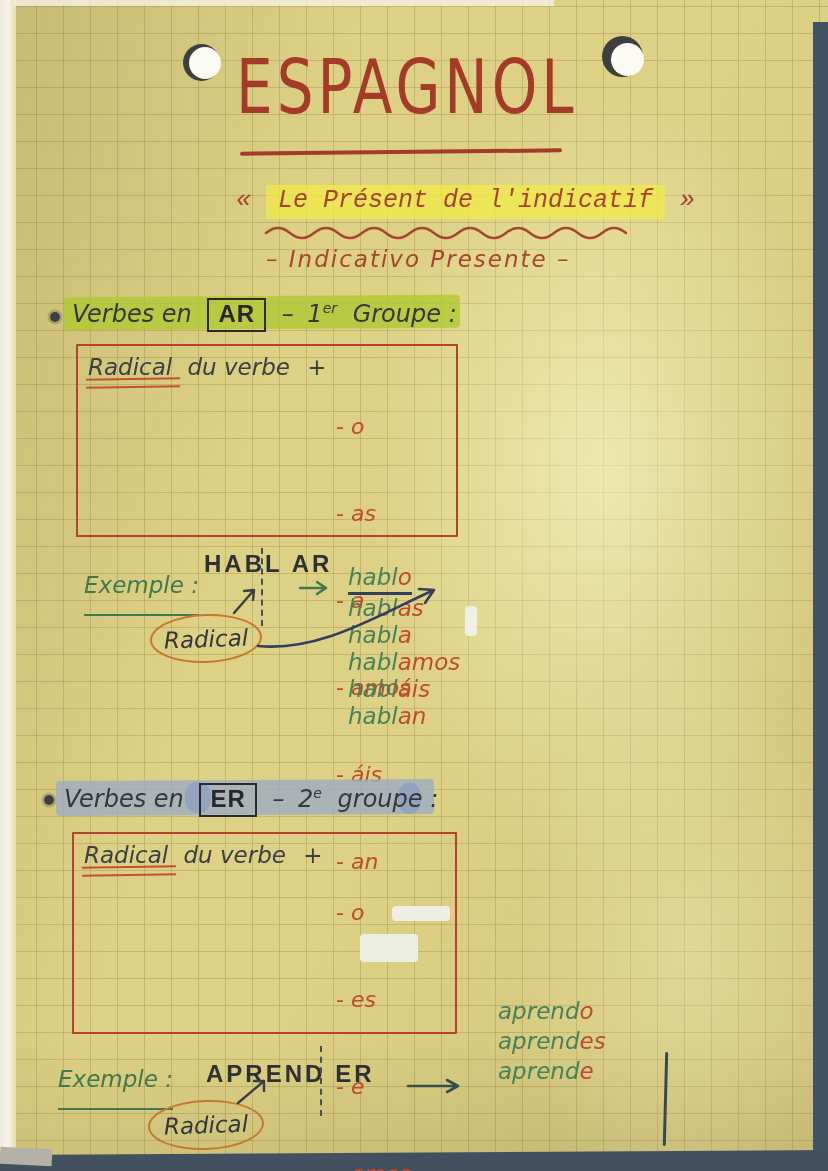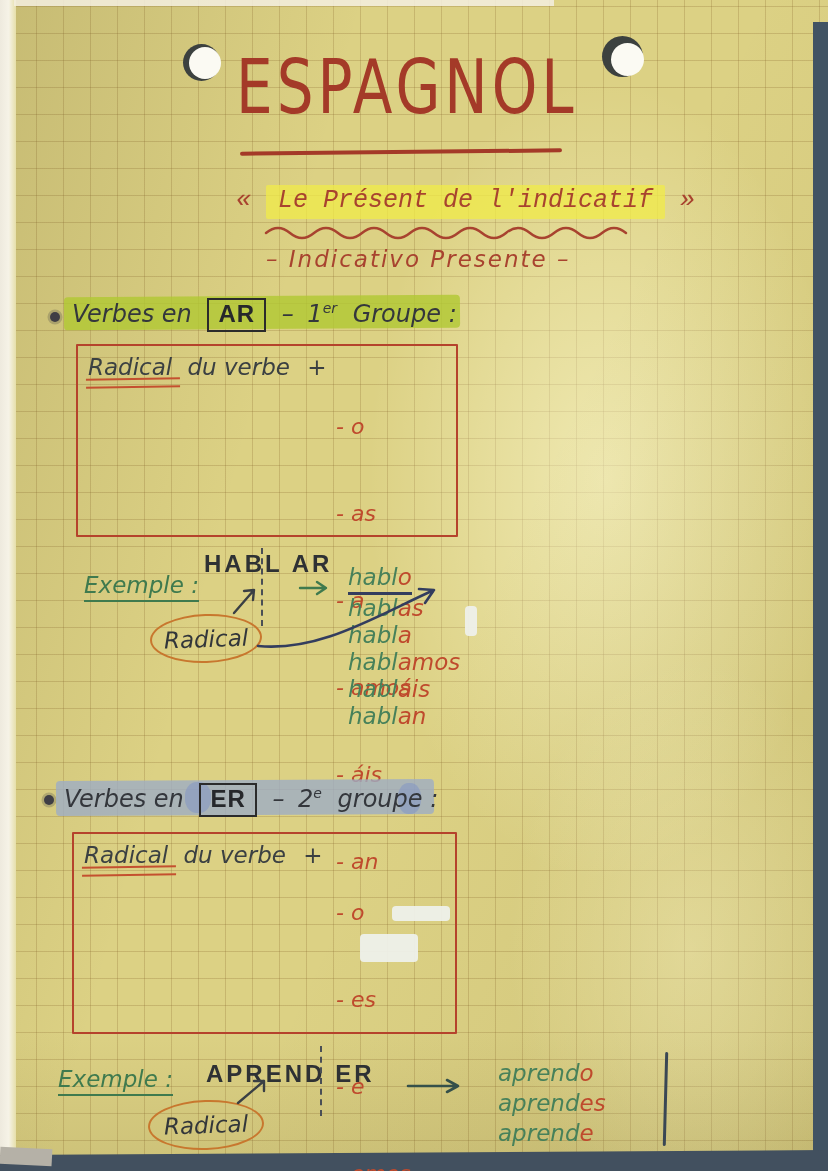--- a/index.html
+++ b/index.html
@@ -42,21 +42,21 @@
   .heading{font-size:24px;white-space:nowrap;}
   .vbox{display:inline-block;border:2.5px solid #2b2b2b;padding:0 9px 2px 9px;margin:0 8px;
     font-style:normal;font-family:"Liberation Sans",sans-serif;font-weight:700;letter-spacing:1px;color:#26282b;}
   .sup{font-size:14px;vertical-align:super;}
   .rulebox{border:2.5px solid #b5432c;border-radius:1px;}
   .rb-label{position:absolute;left:10px;top:8px;font-size:23px;font-style:italic;color:#3b4042;white-space:nowrap;}
   .dblu{position:relative;display:inline-block;}
   .dblu::after{content:"";position:absolute;left:-2px;right:-8px;bottom:-8px;height:6px;
     border-top:2px solid #c4502f;border-bottom:2px solid #c4502f;transform:rotate(-1deg);}
   .endings{position:absolute;font-size:22px;font-style:italic;color:#bf4a2d;line-height:29px;white-space:pre;}
-  .ex-label{font-size:23px;font-style:italic;color:#3f7a4e;border-bottom:2.5px solid #3f7a4e;padding-bottom:2px;}
+  .ex-label{font-size:23px;font-style:italic;color:#3f7a4e;border-bottom:2.5px solid #3f7a4e;padding-bottom:16px;}
   .verb{font-family:"Liberation Sans",sans-serif;font-weight:700;font-size:24px;color:#2e3134;letter-spacing:3px;}
   .dashv{width:0;border-left:2px dashed #4a4f55;}
   .conj{font-size:23px;font-style:italic;line-height:27px;white-space:nowrap;}
   .stem{color:#47815a;}
   .end{color:#bf4a2d;}
   .u-dark{display:inline-block;border-bottom:3px solid #333d5e;padding-bottom:1px;}
   .radical-oval{border:2.5px solid #c8772e;border-radius:50%;display:flex;align-items:center;
     justify-content:center;font-size:23px;font-style:italic;color:#32363a;}
   .patch{background:#eef0ea;border-radius:4px;opacity:0.95;}
   .blob{background:#8295c5;opacity:0.55;border-radius:45%;}
@@ -189,21 +189,21 @@
   </div>
   <div class="abs dashv" style="left:320px;top:1046px;height:70px;"></div>
   <div class="abs radical-oval" style="left:148px;top:1100px;width:112px;height:46px;transform:rotate(-2deg);">Radical</div>
   <svg class="abs" style="left:232px;top:1076px;" width="42" height="30" viewBox="0 0 42 30">
     <path d="M6 27 L32 5 M32 5 l-10 0 M32 5 l0 10" fill="none" stroke="#3a3f44" stroke-width="2.4" stroke-linecap="round"></path>
   </svg>
   <svg class="abs" style="left:406px;top:1074px;" width="62" height="24" viewBox="0 0 62 24">
     <path d="M2 12 L52 12 M52 12 l-11 -6 M52 12 l-11 6" fill="none" stroke="#35504a" stroke-width="2.6" stroke-linecap="round"></path>
   </svg>
 
-  <div class="abs conj" style="left:498px;top:1058px;line-height:30px;">
+  <div class="abs conj" style="left:498px;top:996px;line-height:30px;">
     <div><span class="stem">aprend</span><span class="end">o</span></div>
     <div><span class="stem">aprend</span><span class="end">es</span></div>
     <div><span class="stem">aprend</span><span class="end">e</span></div>
   </div>
 
   <div class="abs sep-line" style="left:664px;top:1052px;height:94px;"></div>
 
 
 </div>
 

